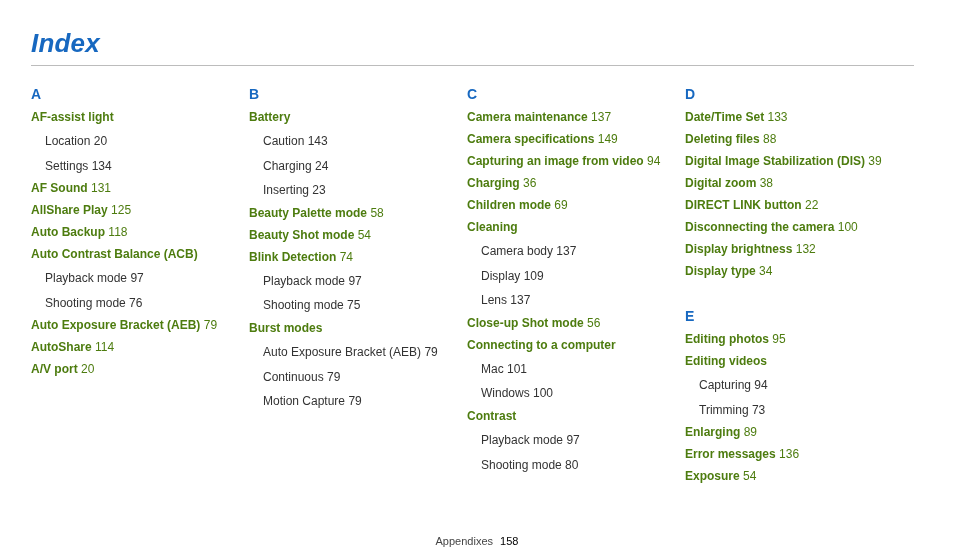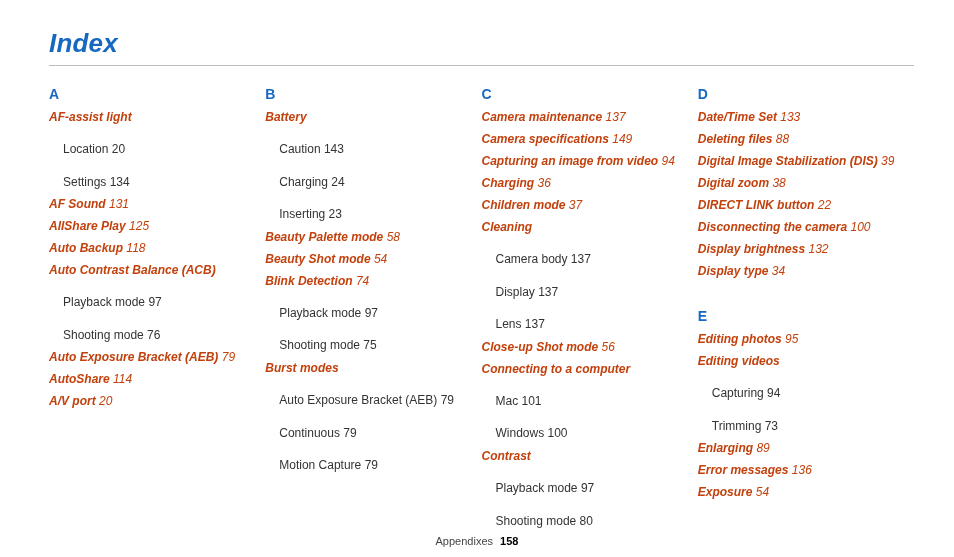--- a/index.html
+++ b/index.html
@@ -6,21 +6,21 @@
     margin: 0;
     padding: 0;
     width: 954px;
     height: 557px;
     background: #ffffff;
     font-family: "Segoe UI", "Myriad Pro", Arial, sans-serif;
     color: #222;
   }
   .page {
     position: relative;
-    padding: 28px 40px 0 49px;
+    padding: 28px 40px 0 31px;
     box-sizing: border-box;
     width: 100%;
     height: 100%;
   }
   .title {
     color: #1768c0;
     font-weight: 700;
     font-size: 26px;
     font-style: italic;
     letter-spacing: 0.2px;
@@ -45,46 +45,45 @@
     font-weight: 700;
     font-size: 14px;
     margin: 0 0 6px 0;
   }
   .sec {
     margin-top: 28px;
   }
   .entry {
     font-size: 12px;
     font-weight: 700;
-    color: #c2410c;
+    color: #4d7c0f;
     line-height: 1.5;
     margin: 4px 0;
-    font-style: italic;
   }
   .sub {
     font-size: 12px;
     font-weight: 400;
     color: #333;
     line-height: 1.55;
-    margin: 14px 0 1px 14px;
+    margin: 6px 0 1px 14px;
   }
   .pg {
     font-weight: 400;
   }
   .footer {
     position: absolute;
     left: 0;
     right: 0;
     bottom: 10px;
     text-align: center;
     font-size: 11px;
     color: #444;
   }
   .footer .fp {
-    font-weight: 700;
+    font-weight: 400;
     color: #000;
     margin-left: 4px;
   }
 </style>
 </head>
 <body>
 
 <div class="page">
   <h1 class="title">Index</h1>
   <hr class="rule">
@@ -124,24 +123,24 @@
           <div class="sub">Motion Capture  79</div>
         </div>
       </div>
       <div class="col">
         <div>
           <div class="letter">C</div>
           <div class="entry">Camera maintenance<span class="pg">  137</span></div>
           <div class="entry">Camera specifications<span class="pg">  149</span></div>
           <div class="entry">Capturing an image from video<span class="pg">  94</span></div>
           <div class="entry">Charging<span class="pg">  36</span></div>
-          <div class="entry">Children mode<span class="pg">  37</span></div>
+          <div class="entry">Children mode<span class="pg">  69</span></div>
           <div class="entry">Cleaning</div>
           <div class="sub">Camera body  137</div>
-          <div class="sub">Display  137</div>
+          <div class="sub">Display  109</div>
           <div class="sub">Lens  137</div>
           <div class="entry">Close-up Shot mode<span class="pg">  56</span></div>
           <div class="entry">Connecting to a computer</div>
           <div class="sub">Mac  101</div>
           <div class="sub">Windows  100</div>
           <div class="entry">Contrast</div>
           <div class="sub">Playback mode  97</div>
           <div class="sub">Shooting mode  80</div>
         </div>
       </div>

